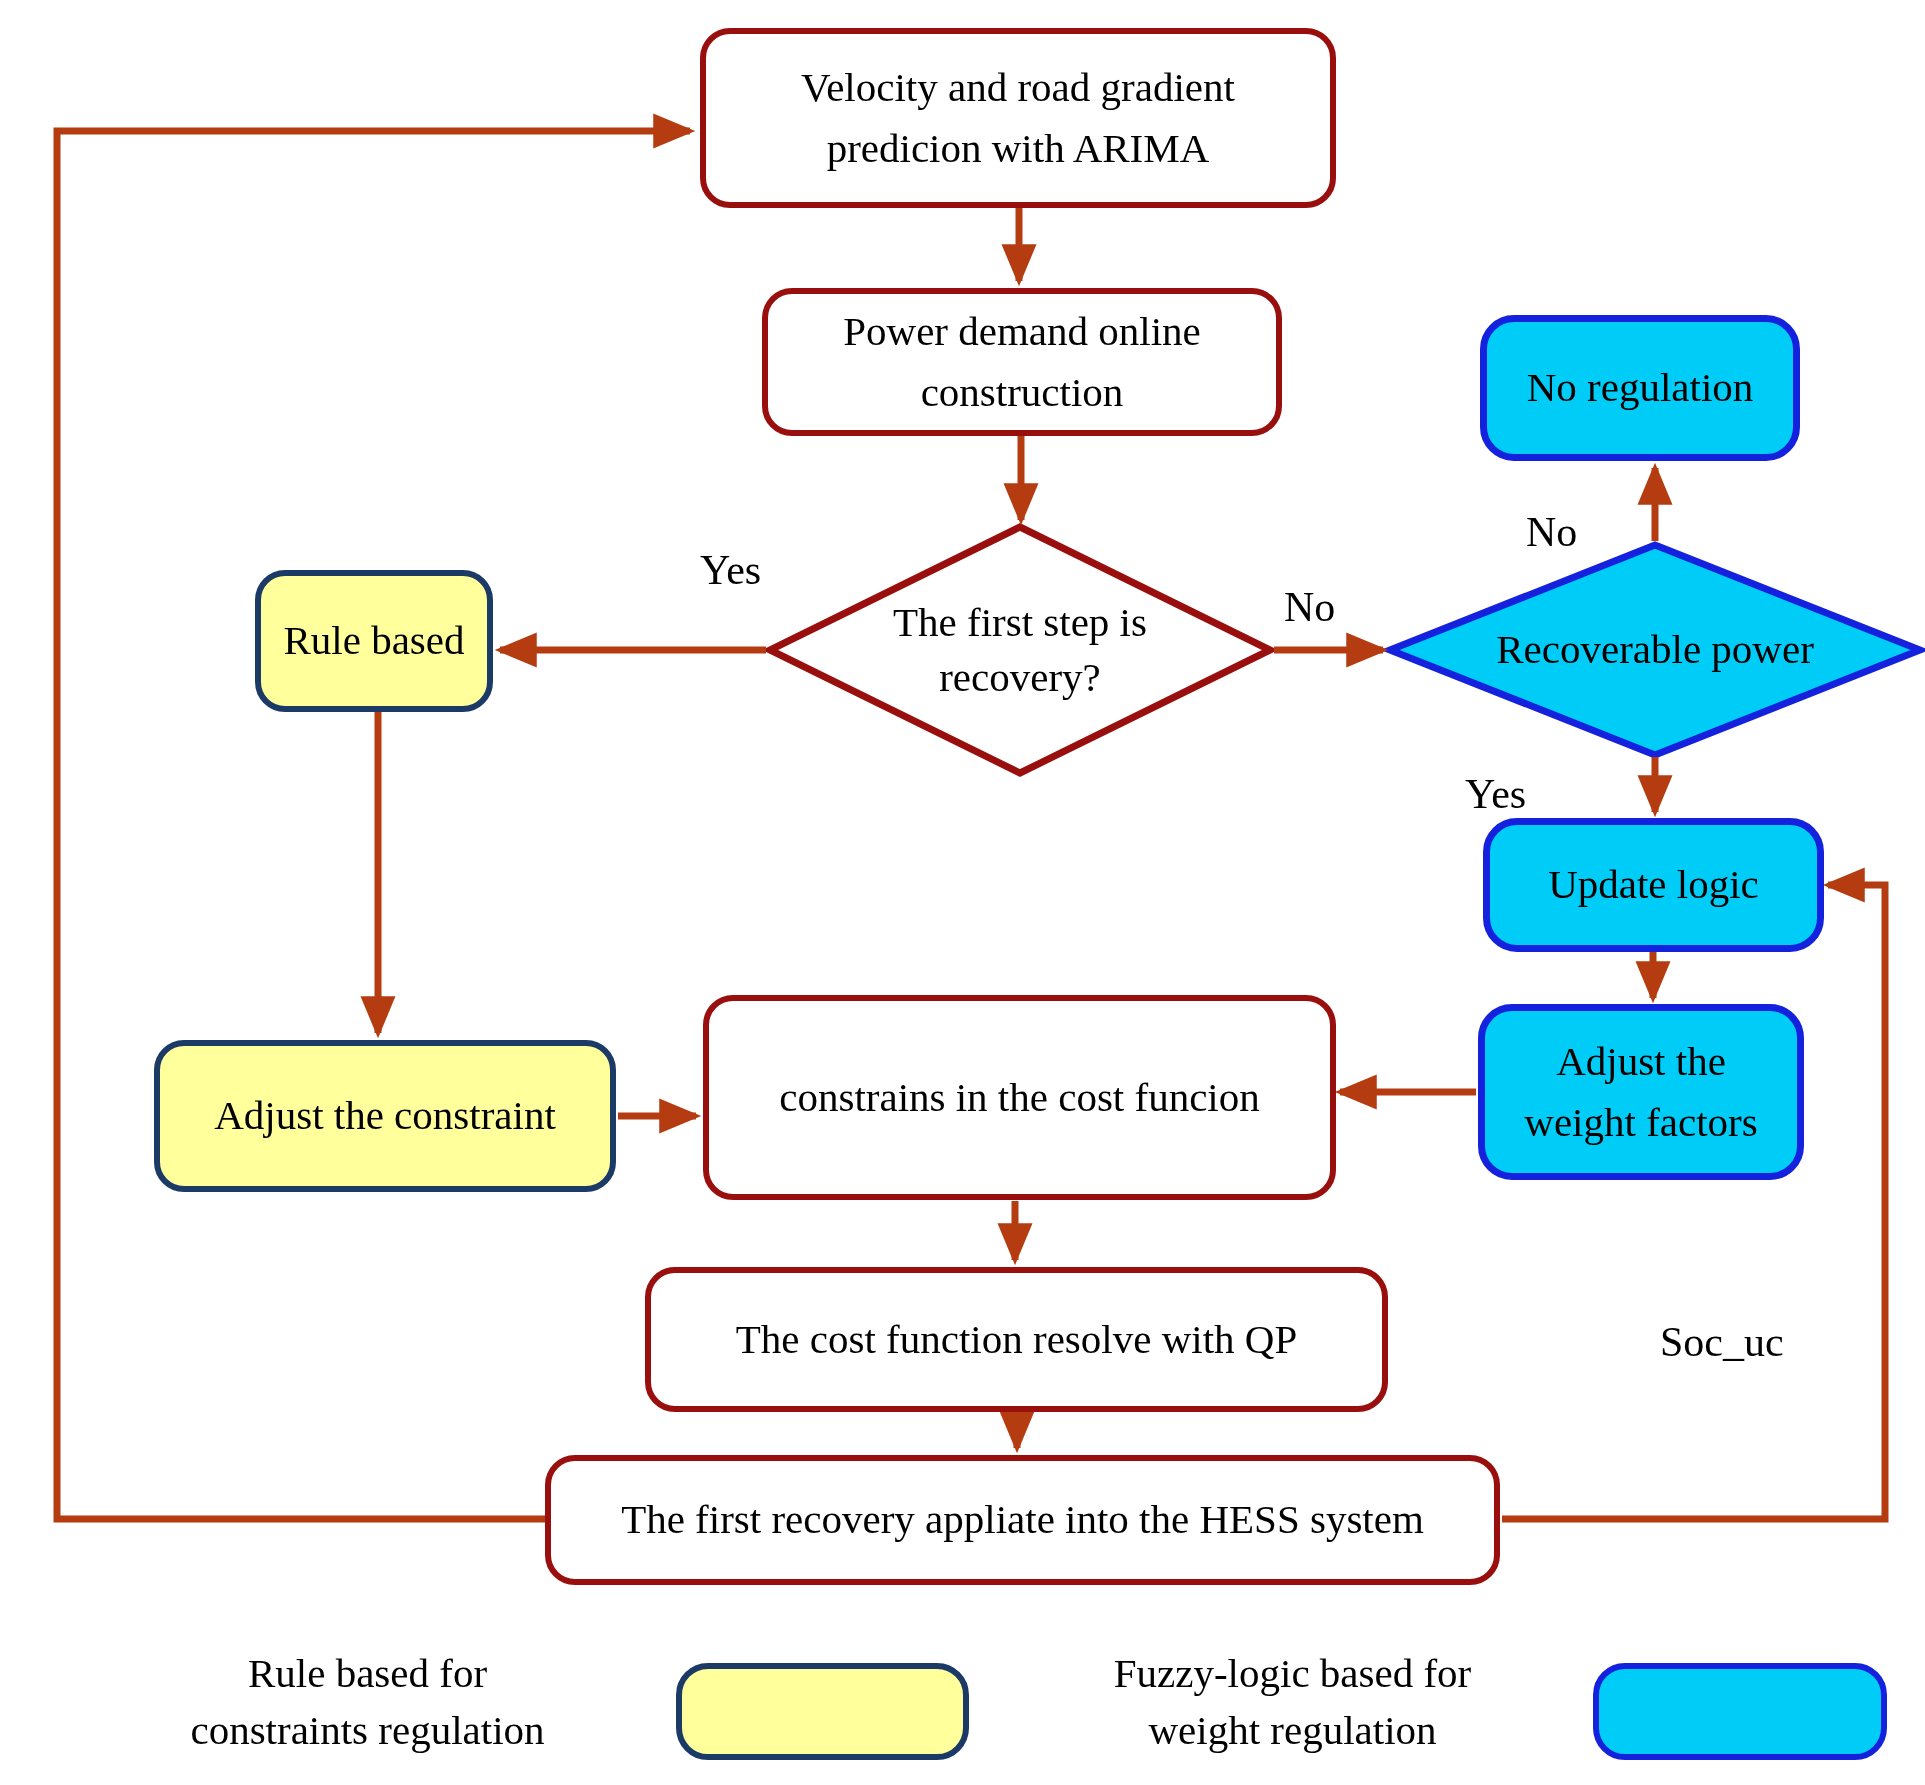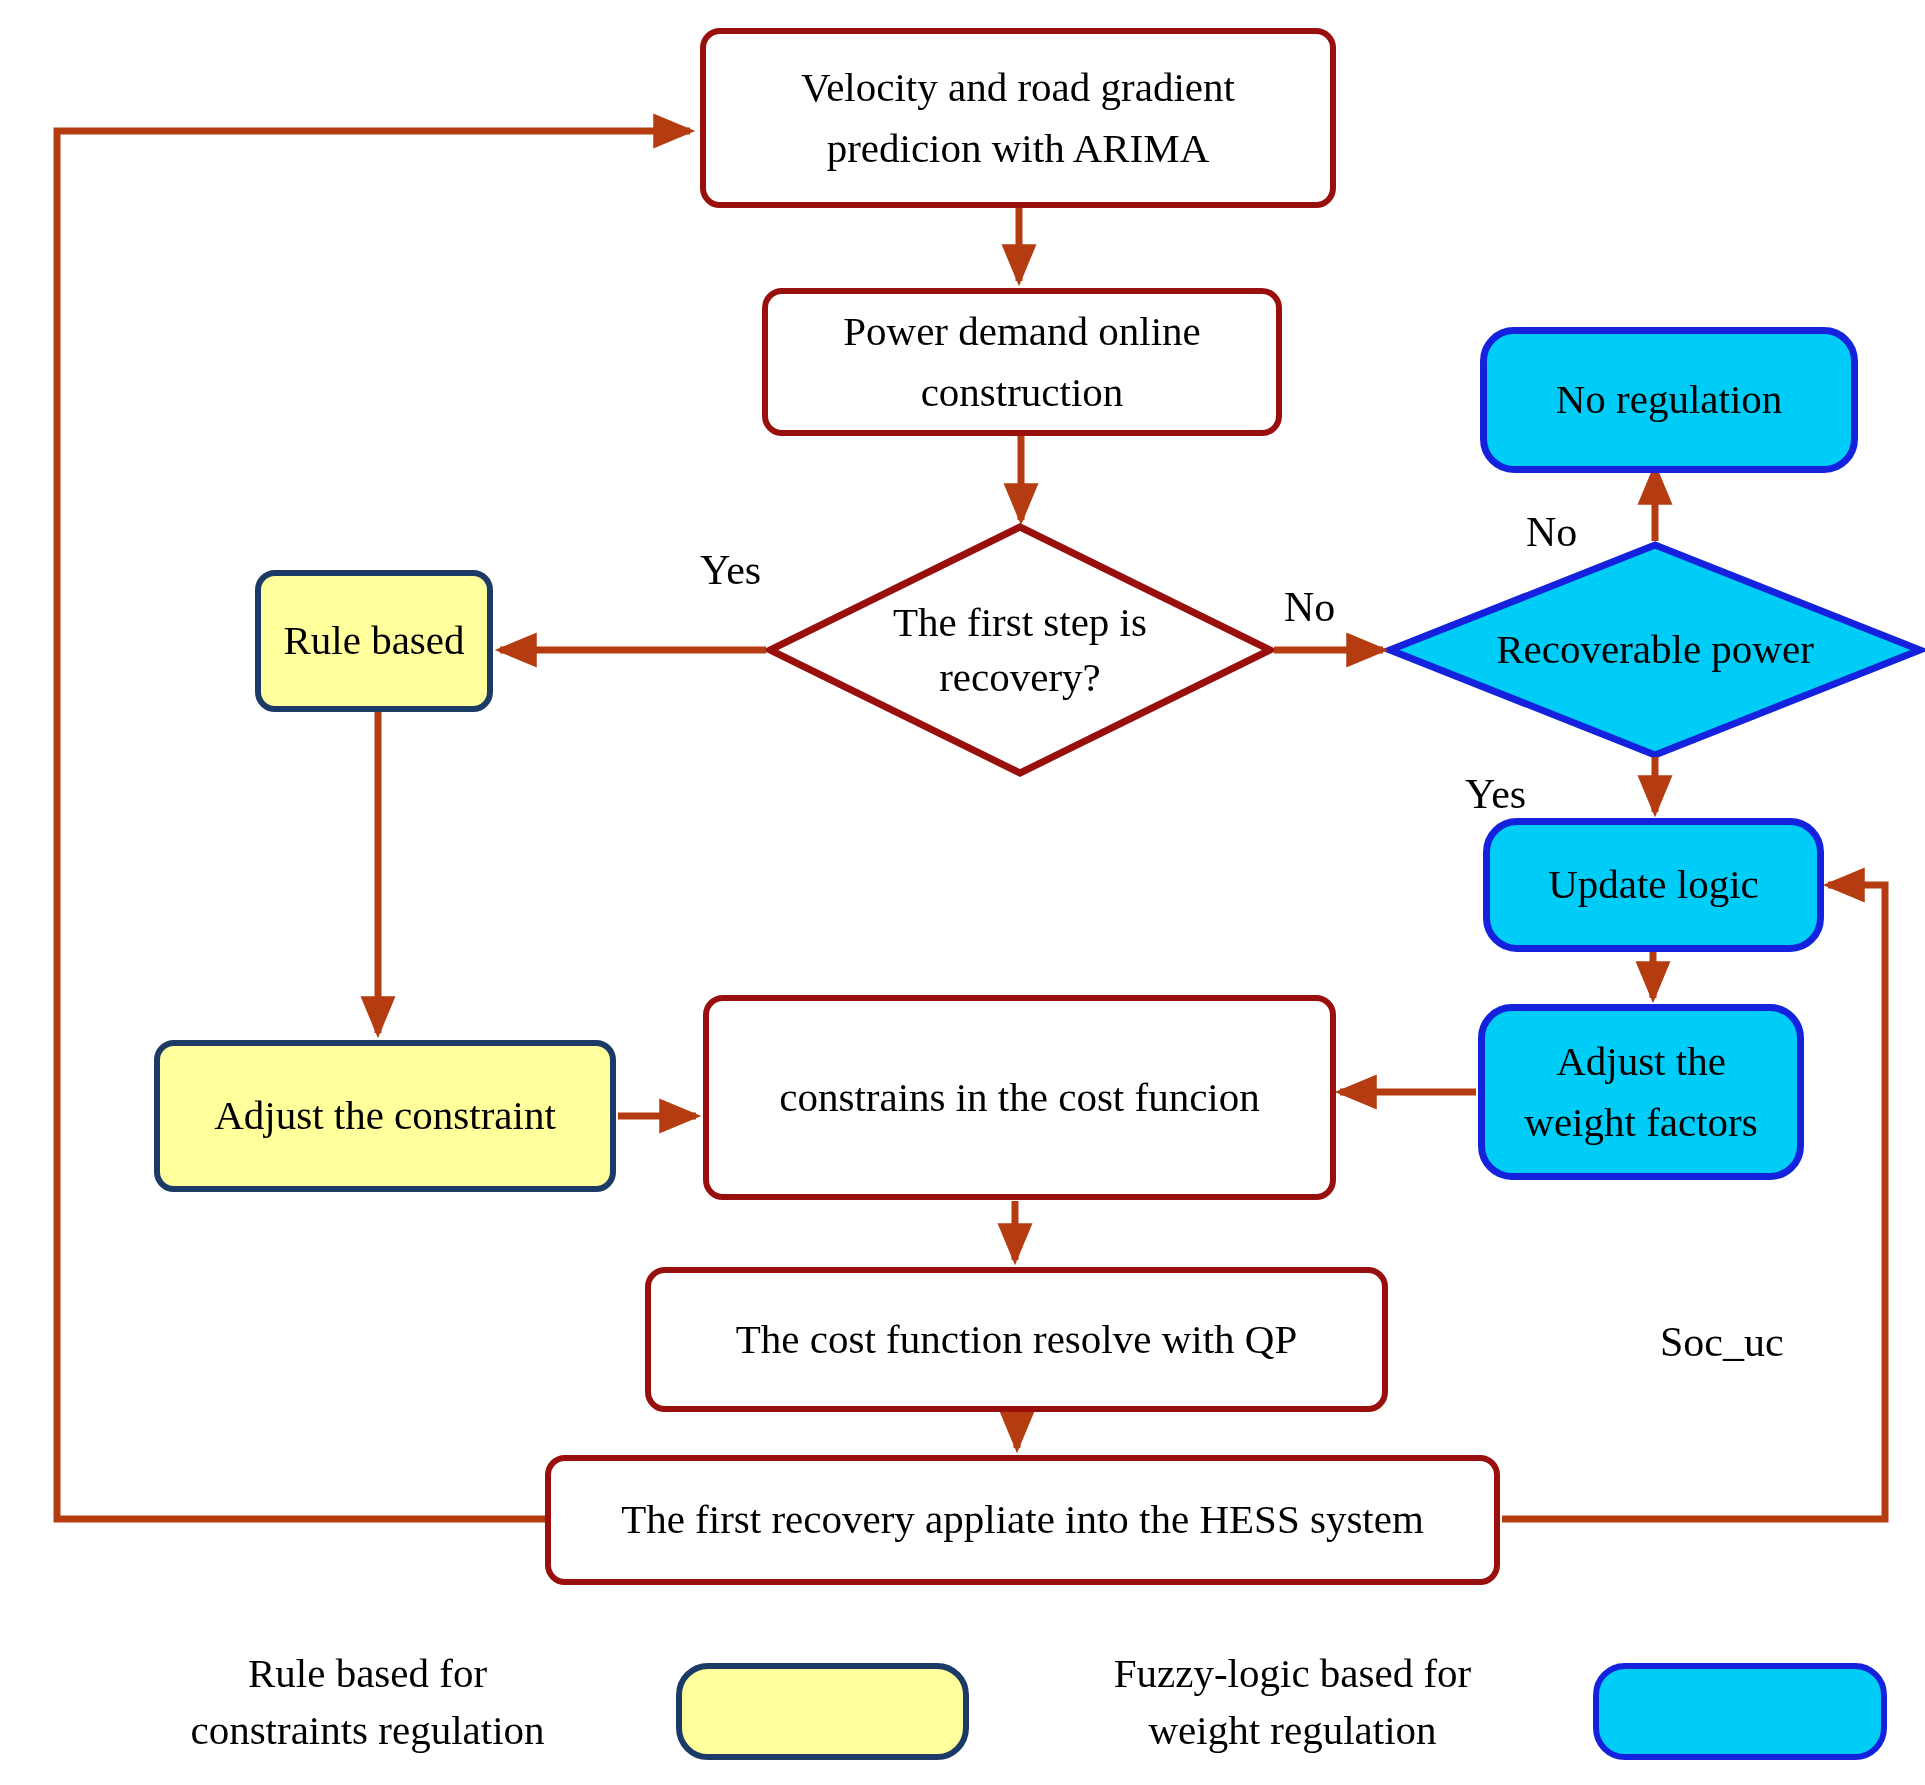--- a/index.html
+++ b/index.html
@@ -29,21 +29,21 @@
     stroke:var(--blue-border,#1522dd);
     stroke-width:7;
   }
   .node{
     position:absolute;z-index:2;
     display:flex;flex-direction:column;
     align-items:center;justify-content:center;
     text-align:center;
     font-size:41px;
     box-sizing:border-box;
-    border-radius:20px;
+    border-radius:30px;
   }
   .node .ln{line-height:1.5;white-space:nowrap;}
   .white{background:#ffffff;border:6px solid var(--red-border,#990f0d);}
   .yellow{background:var(--yellow-fill,#ffff9c);border:6px solid var(--navy-border,#1b3a66);}
   .cyan{background:var(--cyan-fill,#00ccf8);border:7px solid var(--blue-border,#1522dd);border-radius:34px;}
   .dlabel{
     position:absolute;z-index:3;
     display:flex;flex-direction:column;
     align-items:center;justify-content:center;
     text-align:center;font-size:41px;
@@ -63,21 +63,21 @@
     border-radius:32px;box-sizing:border-box;
   }
   
   #n-velocity{left:700px;top:28px;width:636px;height:180px;}
   #n-power{left:762px;top:288px;width:520px;height:148px;}
   #n-update{left:703px;top:995px;width:633px;height:205px;}
   #n-qp{left:645px;top:1267px;width:743px;height:145px;}
   #n-hess{left:545px;top:1455px;width:955px;height:130px;}
   #n-rule{left:255px;top:570px;width:238px;height:142px;}
   #n-constraint{left:154px;top:1040px;width:462px;height:152px;}
-  #n-noreg{left:1480px;top:327px;width:378px;height:146px;}
+  #n-noreg{left:1480px;top:315px;width:320px;height:146px;}
   #n-fuzzy{left:1483px;top:818px;width:341px;height:134px;}
   #n-adjweight{left:1478px;top:1004px;width:326px;height:176px;}
   
   #l-d1{left:795px;top:583px;width:450px;height:134px;}
   #l-d2{left:1400px;top:622px;width:510px;height:56px;}
   
   #lbl-yes1{left:700px;top:546px;}
   #lbl-no1{left:1284px;top:583px;}
   #lbl-no2{left:1526px;top:508px;}
   #lbl-yes2{left:1465px;top:770px;}

